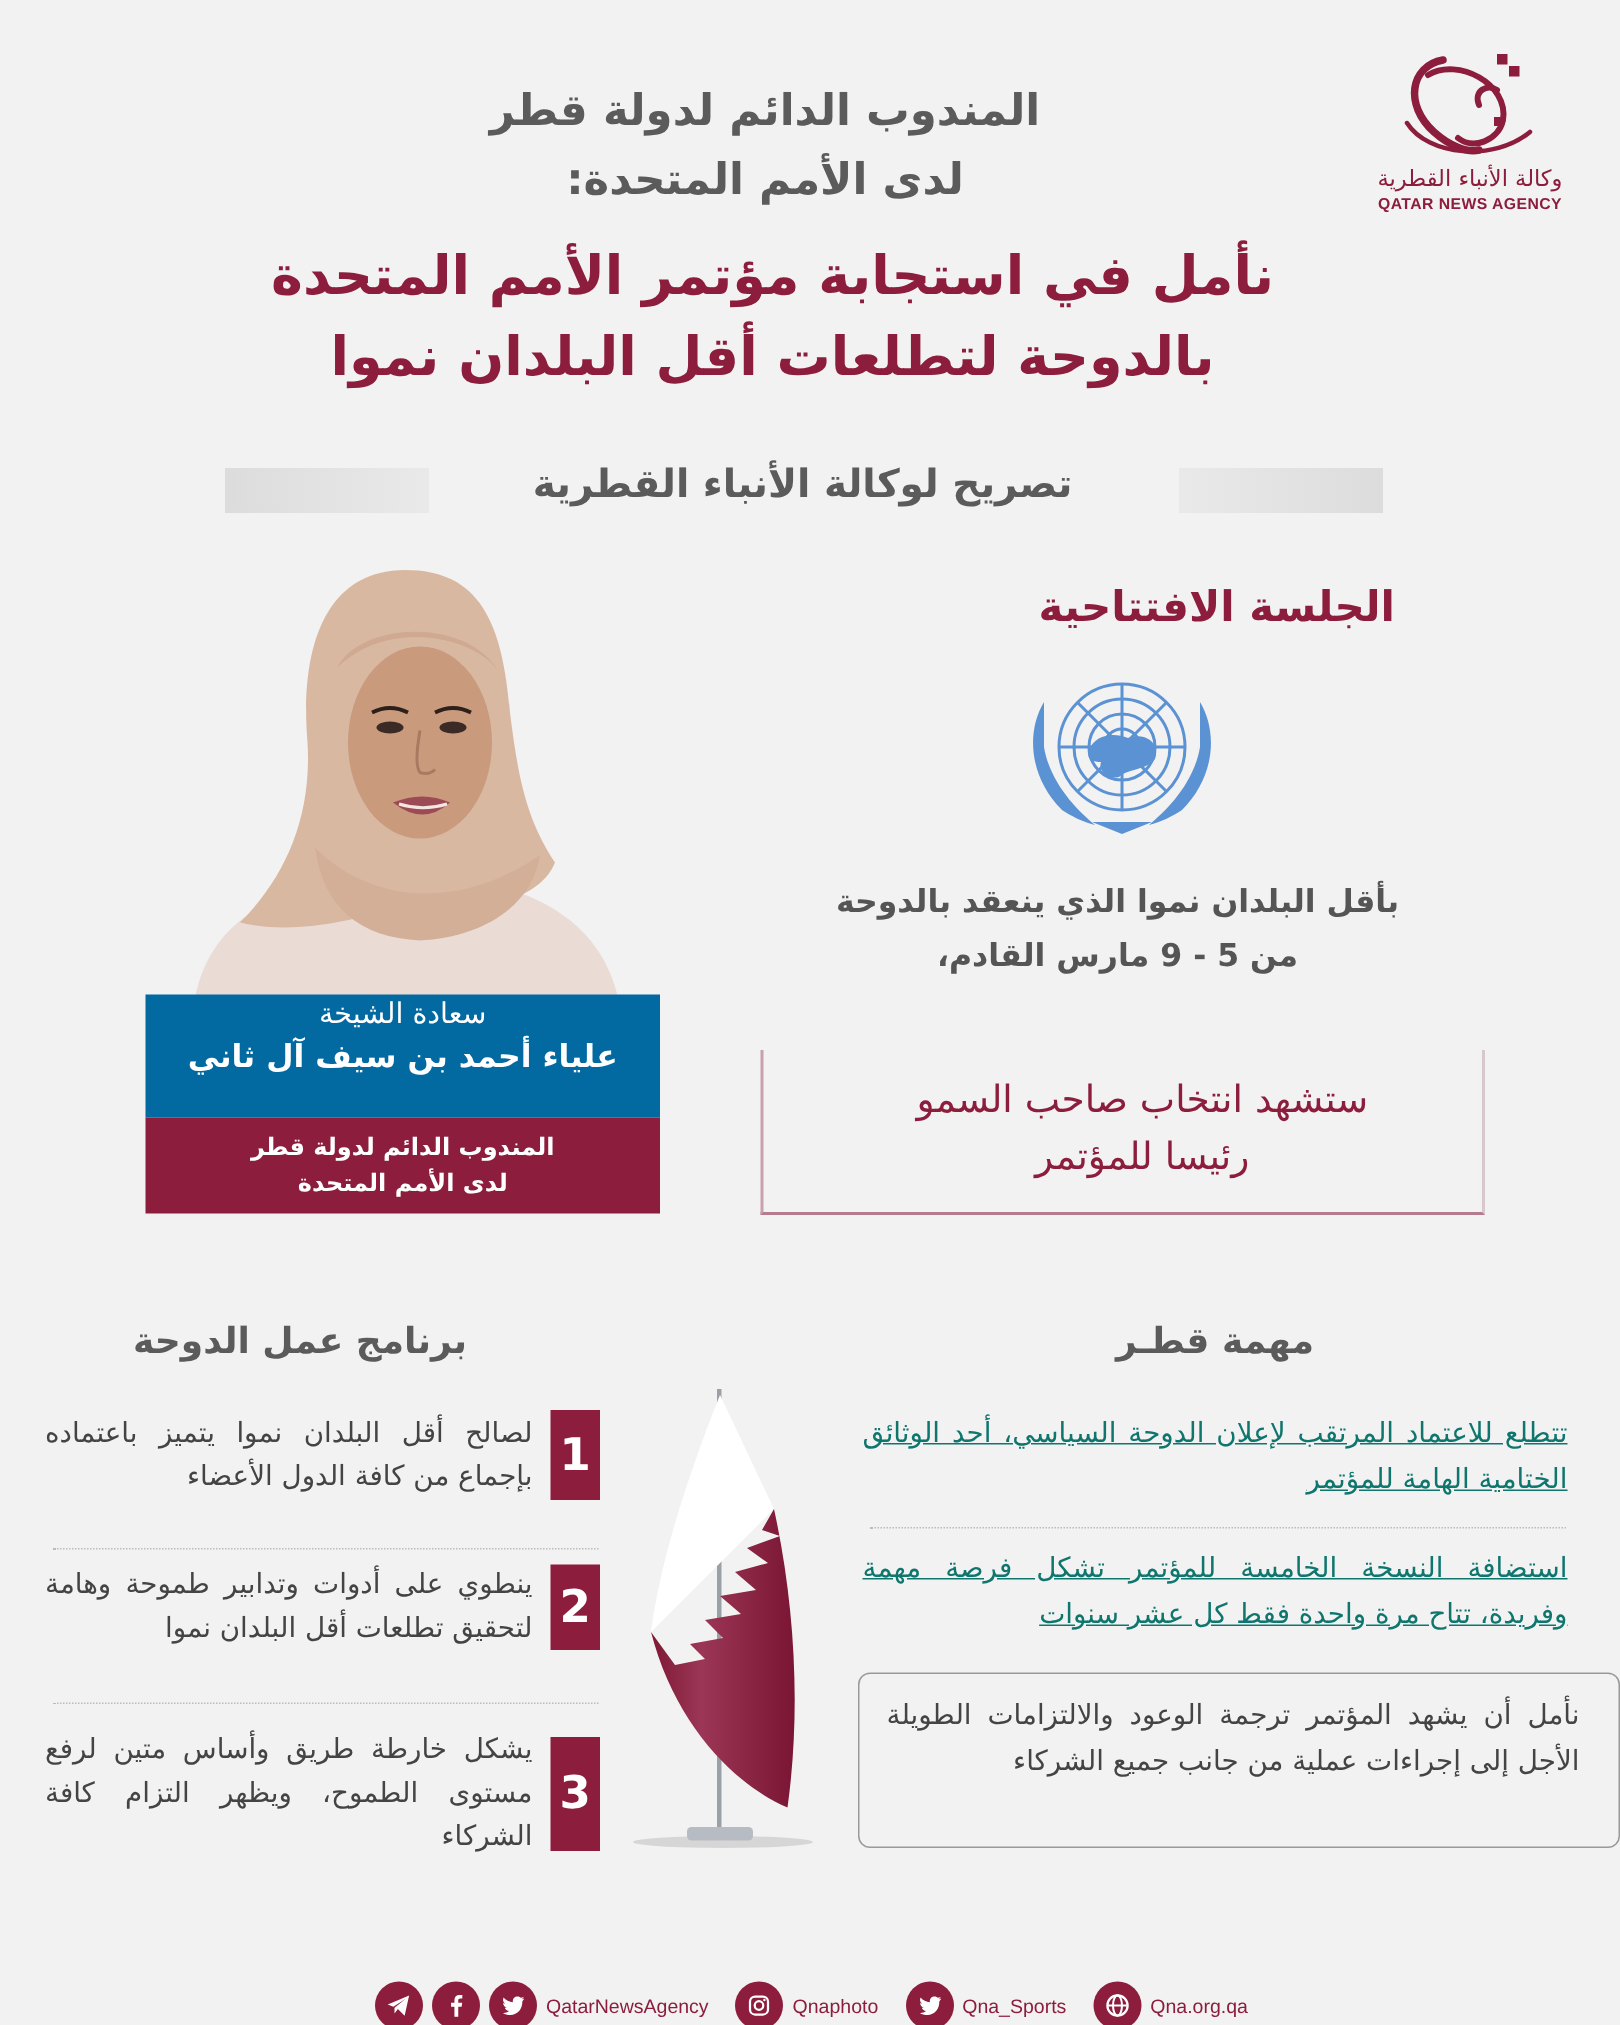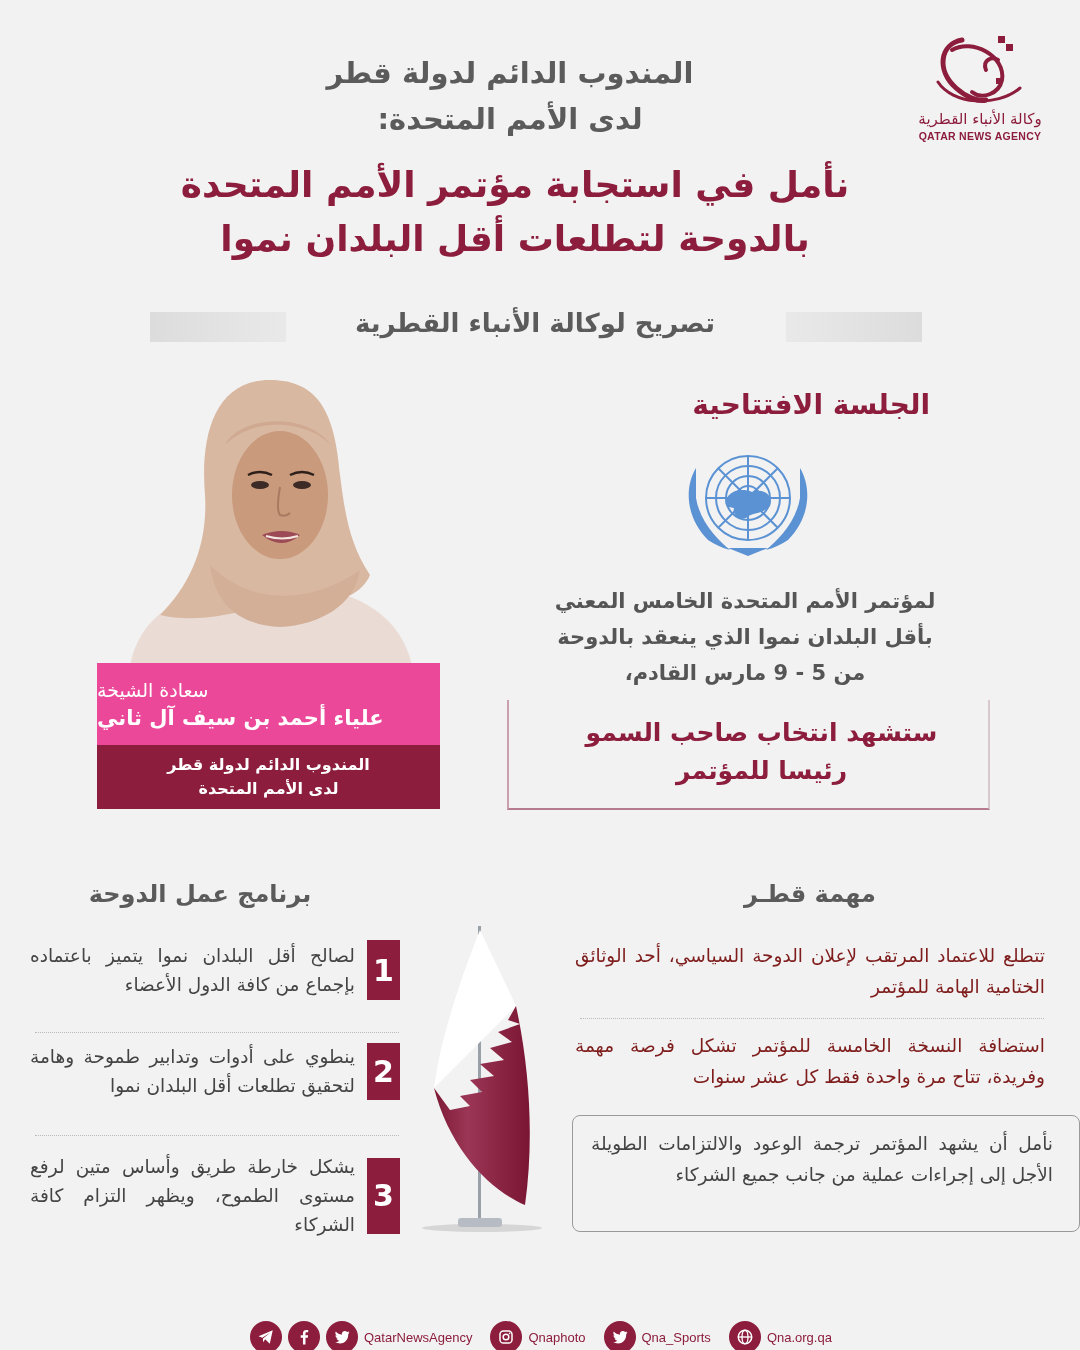--- a/index.html
+++ b/index.html
@@ -18,47 +18,47 @@
   .pre-title { left: 200px; top: 50px; width: 620px; text-align: center; font-size: 29px; font-weight: bold; color: #5b5b5b; line-height: 46px; }
   .main-title { left: 120px; top: 158px; width: 790px; text-align: center; font-size: 36px; font-weight: bold; color: #8c1d3c; line-height: 54px; }
 
   
   .bar-l { left: 150px; top: 312px; width: 136px; height: 30px; background: linear-gradient(90deg, #dcdcdc, #e9e9e9); }
   .bar-r { left: 786px; top: 312px; width: 136px; height: 30px; background: linear-gradient(90deg, #e9e9e9, #dcdcdc); }
   .statement { left: 300px; top: 308px; width: 470px; text-align: center; font-size: 26px; color: #5b5b5b; font-weight: bold; }
 
   
   .portrait { left: 120px; top: 375px; width: 300px; height: 290px; overflow: hidden; }
-  .name-card-top { left: 97px; top: 663px; width: 343px; height: 82px; background: #ec4899; text-align: left; color: #fff; padding-top: 14px; }
+  .name-card-top { left: 97px; top: 663px; width: 343px; height: 82px; background: #0369a1; text-align: center; color: #fff; }
   .name-card-top .honor { font-size: 19px; line-height: 26px; }
   .name-card-top .name { font-size: 21px; font-weight: bold; line-height: 30px; }
   .name-card-bot { left: 97px; top: 745px; width: 343px; height: 64px; background: #8c1d3c; text-align: center; color: #fff; padding-top: 8px; font-size: 16px; font-weight: bold; line-height: 24px; }
 
   
   .session-title { left: 560px; top: 388px; width: 370px; text-align: right; font-size: 28px; font-weight: bold; color: #8c1d3c; }
   .un-emblem { left: 678px; top: 448px; width: 140px; height: 110px; }
   .session-desc { left: 520px; top: 583px; width: 450px; text-align: center; font-size: 21px; font-weight: bold; color: #555; line-height: 36px; }
   .elect-box { left: 507px; top: 700px; width: 483px; height: 110px; border-left: 2px solid #c9a0ad; border-right: 2px solid #d8c8cd; border-bottom: 2px solid #b67b8f; text-align: center; padding-top: 14px; border-top: none; }
-  .elect-box .t { font-size: 25px; font-weight: bold; color: #8c1d3c; line-height: 38px; padding-left: 26px; }
+  .elect-box .t { font-size: 25px; font-weight: normal; color: #8c1d3c; line-height: 38px; padding-left: 26px; }
 
   
   .doha-title { left: 60px; top: 880px; width: 280px; text-align: center; font-size: 24px; font-weight: bold; color: #5b5b5b; }
   .qatar-title { left: 680px; top: 880px; width: 260px; text-align: center; font-size: 24px; font-weight: bold; color: #5b5b5b; letter-spacing: 2px; }
 
   
   .prog-item { left: 30px; width: 370px; display: flex; flex-direction: row-reverse; align-items: center; gap: 12px; }
   .prog-num { width: 33px; flex: 0 0 33px; background: #8c1d3c; color: #fff; font-size: 30px; font-weight: bold; display: flex; align-items: center; justify-content: center; }
   .prog-text { direction: rtl; text-align: justify; text-align-last: right; font-size: 18.5px; color: #444; line-height: 29px; flex: 1; }
   .dotline { left: 35px; width: 364px; height: 0; border-top: 1.5px dotted #bbb; }
 
   
   .flag { left: 420px; top: 920px; width: 140px; height: 320px; }
 
   
-  .q-text { left: 575px; width: 470px; direction: rtl; text-align: justify; text-align-last: right; font-size: 18.5px; color: #7f1d1d; line-height: 31px; }
+  .q-text { left: 575px; width: 470px; direction: rtl; text-align: justify; text-align-last: right; font-size: 18.5px; color: #0f766e; line-height: 31px; text-decoration: underline; }
   .q-sep { left: 580px; width: 464px; border-top: 1.5px dotted #bbb; }
   .q-box { left: 572px; top: 1115px; width: 508px; height: 117px; border: 1.5px solid #9a9a9a; border-radius: 8px; padding: 12px 26px 0 18px; }
   .q-box .q-inner { direction: rtl; text-align: justify; text-align-last: right; font-size: 18.5px; color: #444; line-height: 31px; }
 
   
   .footer { left: 250px; top: 1319px; width: 600px; height: 36px; display: flex; align-items: center; gap: 6px; }
   .ficon { width: 32px; height: 32px; border-radius: 50%; background: #8c1d3c; display: inline-flex; align-items: center; justify-content: center; flex: 0 0 32px; }
   .flabel { font-family: "Liberation Sans", sans-serif; font-size: 13px; color: #8c1d3c; margin-right: 12px; }
 </style>
 </head>
@@ -140,21 +140,20 @@
     </g>
     <path d="M48 52 C52 42 64 40 74 44 C84 40 96 46 92 58 C86 66 74 64 68 70 C60 72 54 66 56 60 C50 60 46 58 48 52 Z" fill="#5b92d3"></path>
     <g fill="#5b92d3">
       <path d="M18 20 C6 40 8 70 30 92 C36 96 44 100 52 102 C40 92 22 74 18 50 Z"></path>
       <path d="M122 20 C134 40 132 70 110 92 C104 96 96 100 88 102 C100 92 118 74 122 50 Z"></path>
       <path d="M50 100 L90 100 L70 108 Z"></path>
     </g>
   </svg>
 </div>
 <div class="abs session-desc rtl">
-  <div>لمؤتمر الأمم المتحدة الخامس المعني</div>
   <div>بأقل البلدان نموا الذي ينعقد بالدوحة</div>
   <div>من 5 - 9 مارس القادم،</div>
 </div>
 <div class="abs elect-box rtl">
   <div class="t">ستشهد انتخاب صاحب السمو</div>
   <div class="t">رئيسا للمؤتمر</div>
 </div>
 
 <div class="abs doha-title rtl">برنامج عمل الدوحة</div>
 <div class="abs qatar-title rtl">مهمة قطـر</div>

